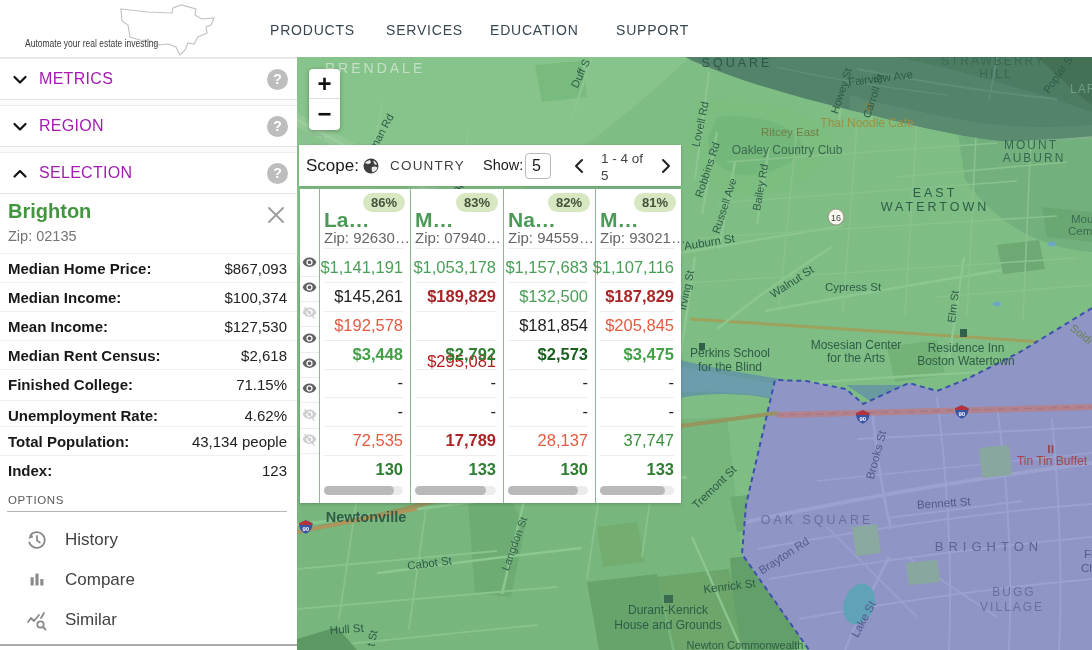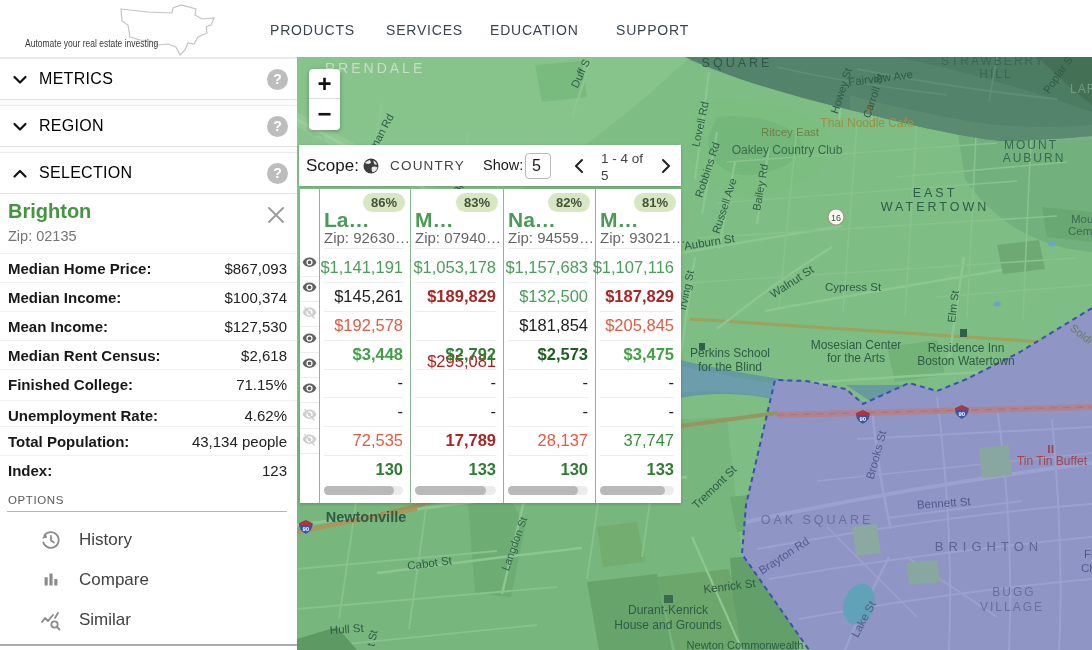--- a/index.html
+++ b/index.html
@@ -11,32 +11,32 @@
   #topbar { position:absolute; left:0; top:0; width:1092px; height:57px; background:#fff; z-index:30; }
   #logo { position:absolute; left:24px; top:14px; font-size:20.5px; letter-spacing:3px; font-weight:400; color:#1d1d1b; white-space:nowrap; }
   #logo .gr { color:#4c9b50; }
   #tagline { position:absolute; left:25px; top:38px; font-size:10px; color:#3a3a3a; letter-spacing:0px; transform:scale(0.85,1); transform-origin:left top; }
   #usmap { position:absolute; left:118px; top:3px; z-index:-1; }
   #nav span { position:absolute; top:22px; font-size:14px; letter-spacing:0.8px; color:#37474f; }
   
   #sidebar { position:absolute; left:0; top:57px; width:297px; height:593px; background:#fbfbfb; z-index:20; border-top:1px solid #e8e8e8; }
   .secrow { position:absolute; left:0; width:297px; height:42px; background:#fff; border-bottom:1px solid #e4e4e4; border-top:1px solid #ececec; }
   .secrow .chev { position:absolute; left:12px; top:13px; }
-  .secrow .label { position:absolute; left:39px; top:11px; font-size:16px; color:#000000; letter-spacing:0.3px; }
+  .secrow .label { position:absolute; left:39px; top:11px; font-size:16px; color:#a21caf; letter-spacing:0.3px; }
   .qmark { position:absolute; right:9px; top:10px; width:21px; height:21px; border-radius:50%; background:#bdbdbd; color:#fff; font-size:14px; font-weight:bold; text-align:center; line-height:21px; }
   #selblock { position:absolute; left:0; top:136px; width:297px; height:457px; background:#fff; }
   #bname { position:absolute; left:8px; top:142px; font-size:20px; font-weight:bold; color:#43953f; }
   #bzip { position:absolute; left:8px; top:170px; font-size:14.5px; color:#757575; }
   #bx { position:absolute; right:12px; top:148px; width:18px; height:18px; }
   .stat { position:absolute; left:0; width:297px; height:29px; border-top:1px solid #efefef; }
   .stat .k { position:absolute; left:8px; top:6px; font-size:15px; font-weight:bold; color:#181818; }
   .stat .v { position:absolute; right:10px; top:6px; font-size:15px; color:#222; }
   #optlbl { position:absolute; left:8px; top:436px; font-size:11.5px; color:#5a5a5a; letter-spacing:0.6px; }
   #optline { position:absolute; left:7px; top:453px; width:280px; border-top:1px solid #b5b5b5; }
-  .opt { position:absolute; left:18px; width:269px; height:40px; }
+  .opt { position:absolute; left:4px; width:269px; height:40px; }
   .opt .txt { position:absolute; left:61px; top:9px; font-size:17px; color:#424242; }
   .opt svg { position:absolute; left:22px; top:8px; }
   #botline { position:absolute; left:0; top:586px; width:297px; border-top:2px solid #aaa; background:#fff; height:7px; }
   
   #zoomctl { position:absolute; left:309px; top:69px; width:31px; height:61px; background:#fff; border-radius:4px; box-shadow:0 1px 4px rgba(0,0,0,.3); z-index:10; }
   #zoomctl .zb { width:31px; height:30px; text-align:center; font-size:24px; font-weight:bold; color:#111; line-height:29px; }
   #zoomctl .zb:first-child { border-bottom:1px solid #ddd; }
   
   #scope { position:absolute; left:299px; top:145px; width:382px; height:41px; background:#fff; z-index:11; box-shadow:0 1px 3px rgba(0,0,0,.2); }
   #scope .in { position:absolute; top:0; height:41px; line-height:41px; }

